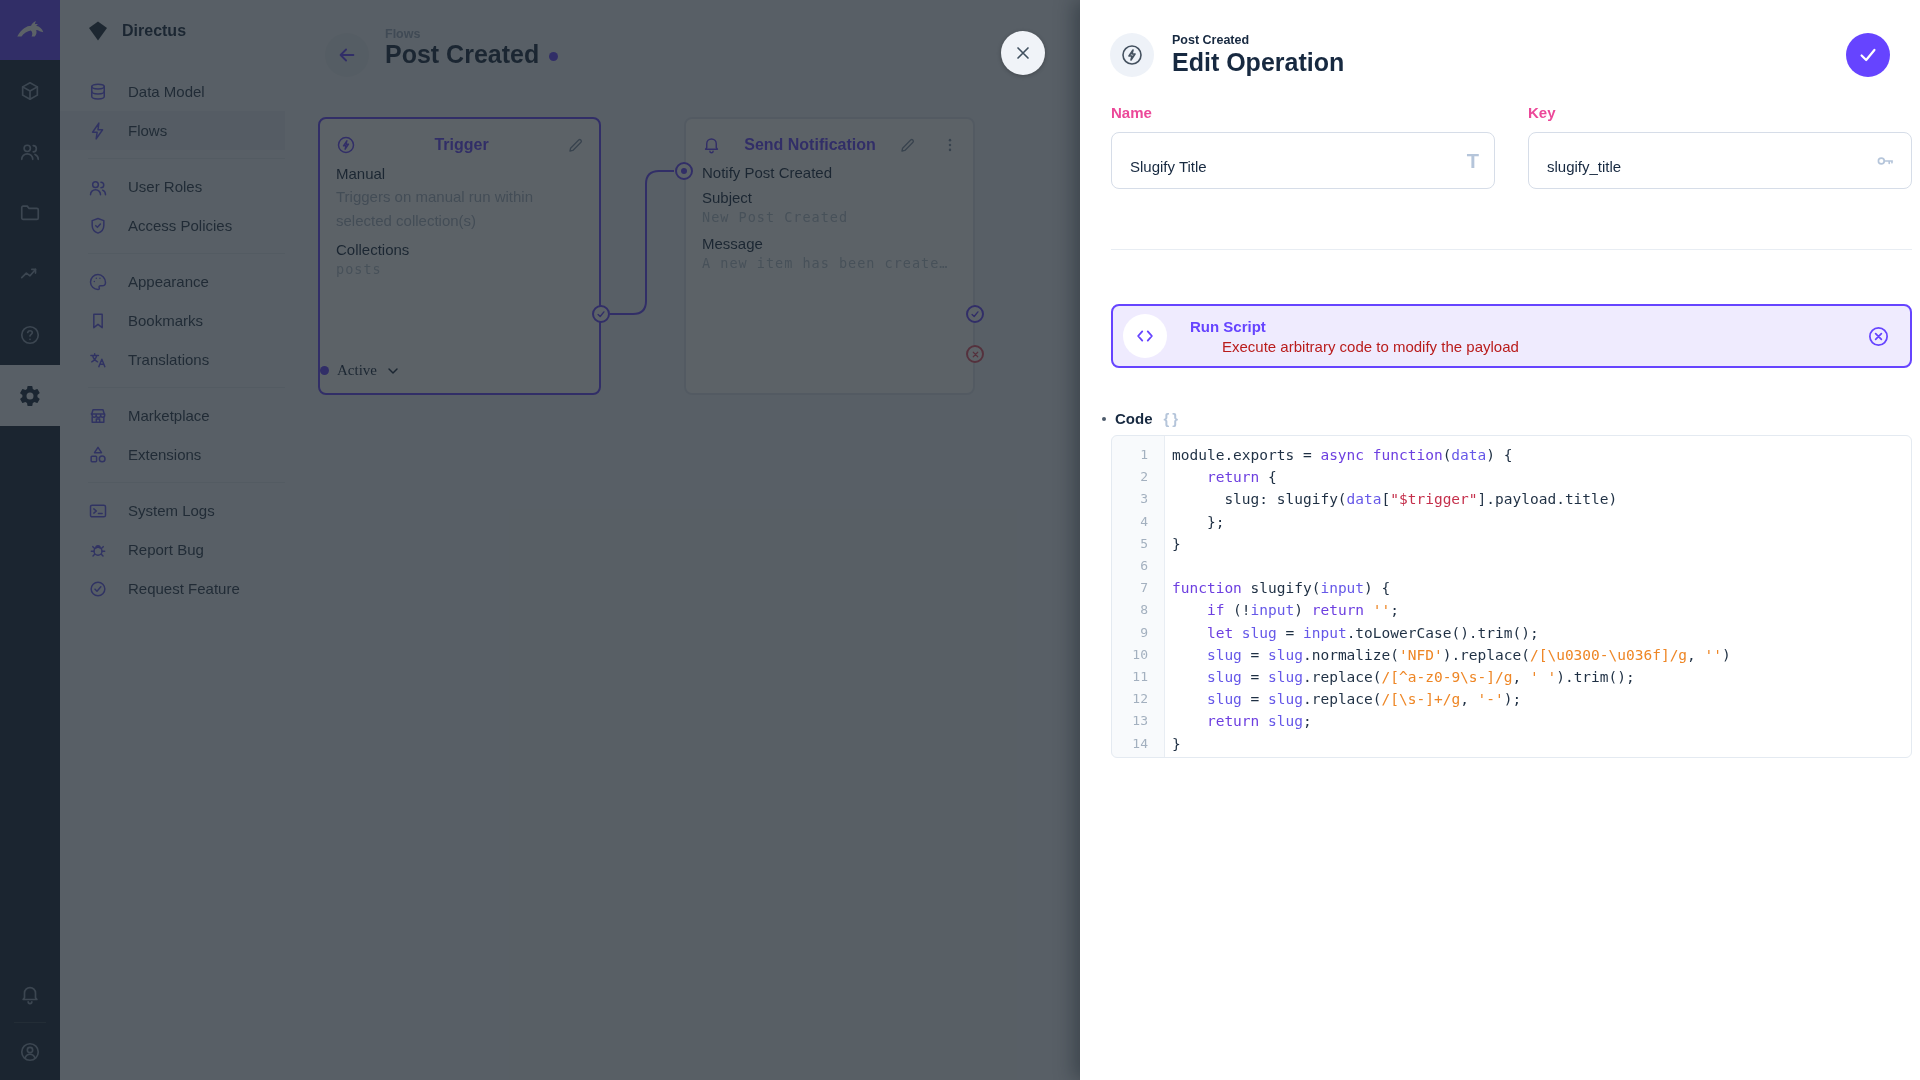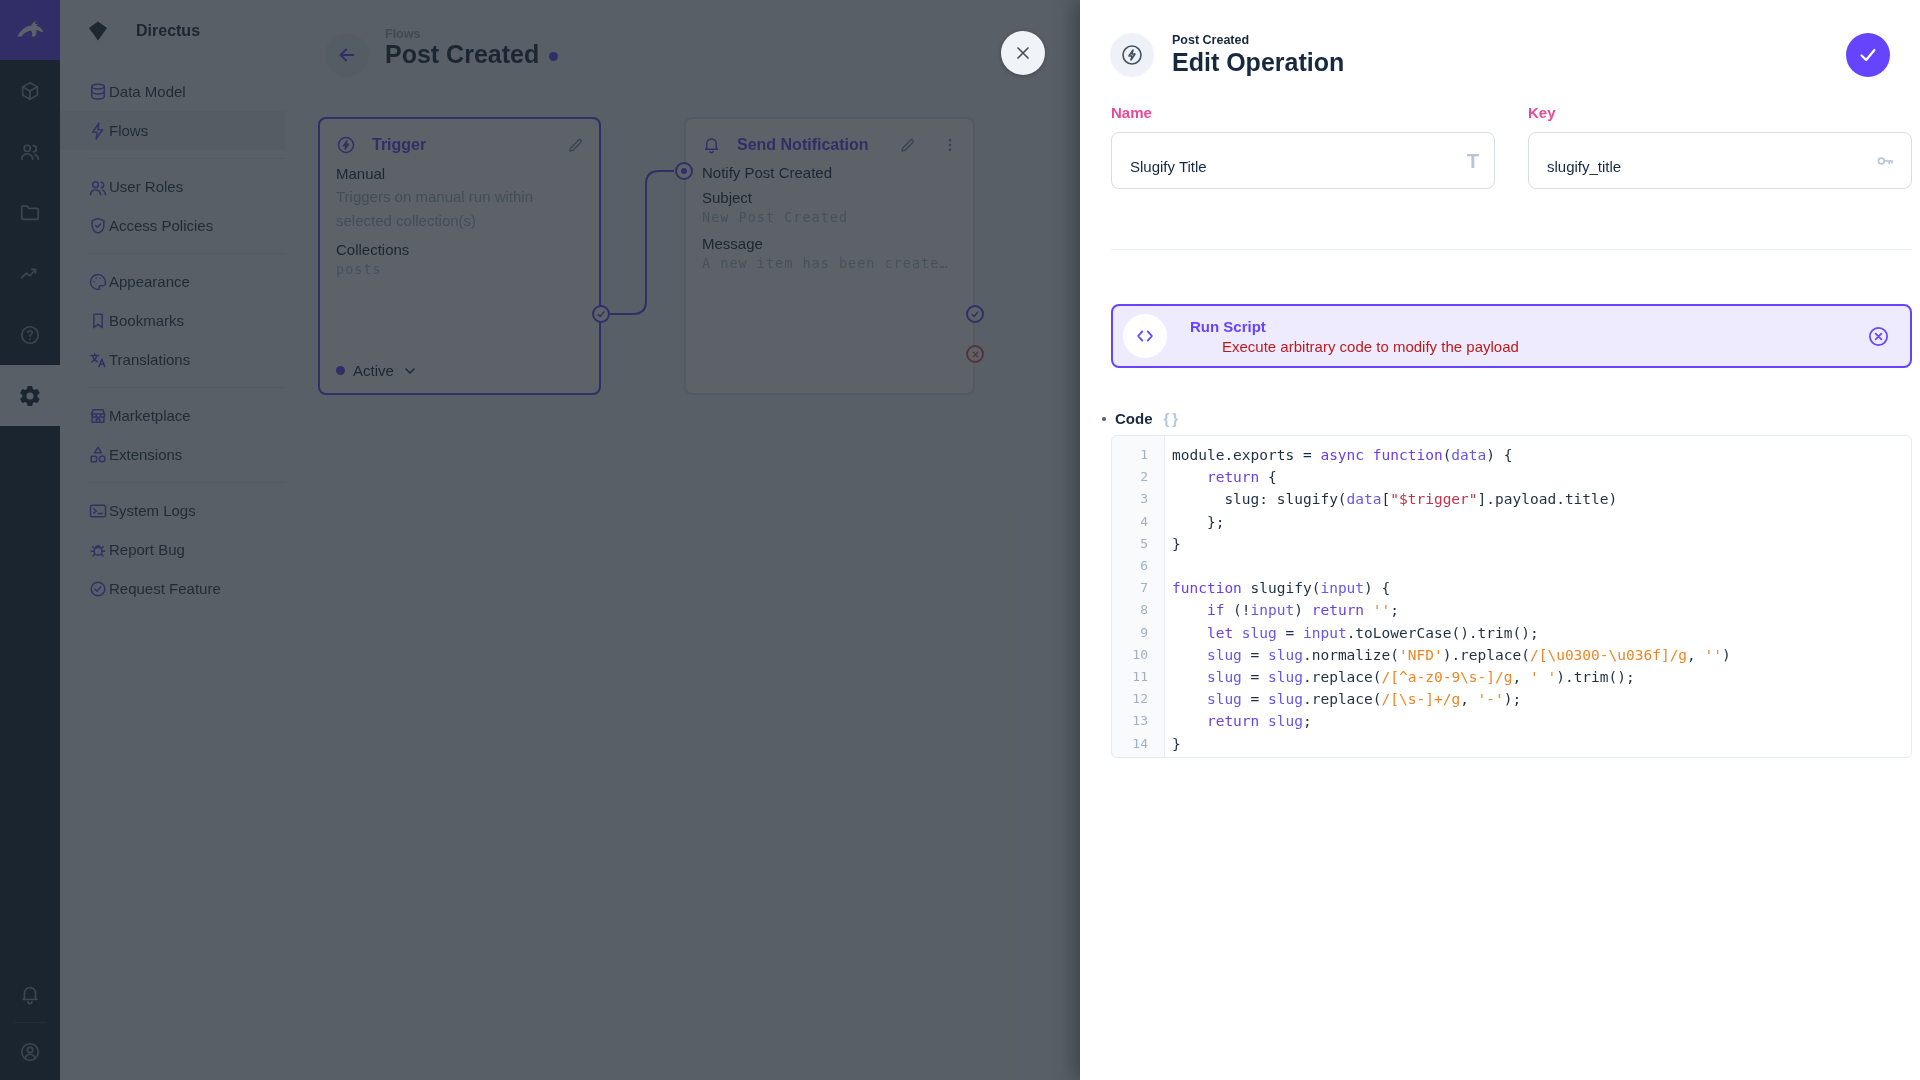--- a/index.html
+++ b/index.html
@@ -15,55 +15,55 @@
   .mod-btn { width:60px; height:61px; display:flex; align-items:center; justify-content:center;
     color:#8c9bb0; cursor:pointer; }
   .mod-btn.active { background:#f0f4f9; color:#172940; }
   .module-bottom { margin-top:auto; display:flex; flex-direction:column; }
   .module-bottom .divider { height:1px; background:rgba(255,255,255,.12); margin:0 14px; }
   .mod-btn.small { height:57px; }
 
   
   .sidebar { position:absolute; left:60px; top:0; width:225px; height:1080px;
     background:#f0f4f9; z-index:1; }
-  .project-row { height:62px; display:flex; align-items:center; gap:26px; padding:0 0 0 26px;
+  .project-row { height:62px; display:flex; align-items:center; gap:12px; padding:0 0 0 26px;
     color:#172940; font-weight:bold; font-size:16px; cursor:pointer; }
   .project-row .p-icon { color:#1e2c3e; display:flex; }
   .nav-list { padding-top:10px; }
-  .nav-item { height:39px; display:flex; align-items:center; gap:1px; padding-left:28px;
+  .nav-item { height:39px; display:flex; align-items:center; gap:20px; padding-left:28px;
     font-size:15px; color:#2b3c50; cursor:pointer; }
   .nav-item .n-icon { width:20px; height:20px; color:#6356ee; display:flex; flex:0 0 20px; }
   .nav-item.active { background:#e4e9f2; }
   .nav-divider { height:1px; background:#dfe5ee; margin:8px 0 8px 28px; }
 
   
   .canvas { position:absolute; left:285px; top:0; width:795px; height:1080px;
     background:#f0f4f9; z-index:1; }
   .back-btn { position:absolute; left:40px; top:33px; width:44px; height:44px; border-radius:50%;
     background:#e6ebf3; color:#6644ff; display:flex; align-items:center; justify-content:center;
     cursor:pointer; }
   .crumb { position:absolute; left:100px; top:27px; font-size:12.5px; font-weight:bold; color:#9aa8bd; }
   .flow-title { position:absolute; left:100px; top:40px; font-size:25px; font-weight:bold;
     color:#172940; display:flex; align-items:center; gap:10px; }
   .unsaved-dot { width:9px; height:9px; border-radius:50%; background:#6644ff; margin-top:4px; }
 
   .card { position:absolute; background:#ffffff; border-radius:8px; }
   .trigger-card { left:33px; top:117px; width:283px; height:278px; border:2px solid #6644ff; }
   .notify-card  { left:399px; top:117px; width:291px; height:278px; border:2px solid #dde3ee; }
-  .card-head { display:flex; align-items:center; gap:16px; padding:16px 14px 8px 16px; }
+  .card-head { display:flex; align-items:center; gap:16px; padding:16px 14px 8px 16px;text-align:center; }
   .card-title { font-size:16px; font-weight:bold; color:#6644ff; flex:1 1 auto; white-space:nowrap; }
   .c-icon { color:#6644ff; display:flex; }
   .icon-btn { color:#7f8fa5; display:flex; cursor:pointer; }
   .card-body { padding:2px 16px 0 16px; }
   .line-strong { font-size:15px; color:#172940; margin-bottom:3px; }
   .line-sub { font-size:15px; color:#a6b2c2; line-height:24px; margin-bottom:8px; }
   .line-mono { font-family:"DejaVu Sans Mono", monospace; font-size:13.5px; color:#b4c0cd;
     letter-spacing:1px; }
-  .card-foot { position:absolute; left:16px; bottom:14px; display:flex; align-items:center;
-    gap:8px; font-size:15px; color:#172940; cursor:pointer; }
+  .card-foot { position:absolute; left:0; bottom:14px; display:flex; align-items:center;
+    gap:8px; font-size:15px; color:#172940; cursor:pointer;font-family:Liberation Serif, serif; }
   .status-dot { width:9px; height:9px; border-radius:50%; background:#6644ff; }
   .chev { color:#172940; display:flex; }
 
   .port { position:absolute; width:18px; height:18px; border-radius:50%; background:#fff;
     border:2px solid #6644ff; color:#6644ff; display:flex; align-items:center; justify-content:center;
     cursor:pointer; }
   .port.reject { border-color:#e35169; color:#e35169; }
   .port .pdot { width:6px; height:6px; border-radius:50%; background:#6644ff; }
   .connector { position:absolute; left:0; top:0; pointer-events:none; }
 

